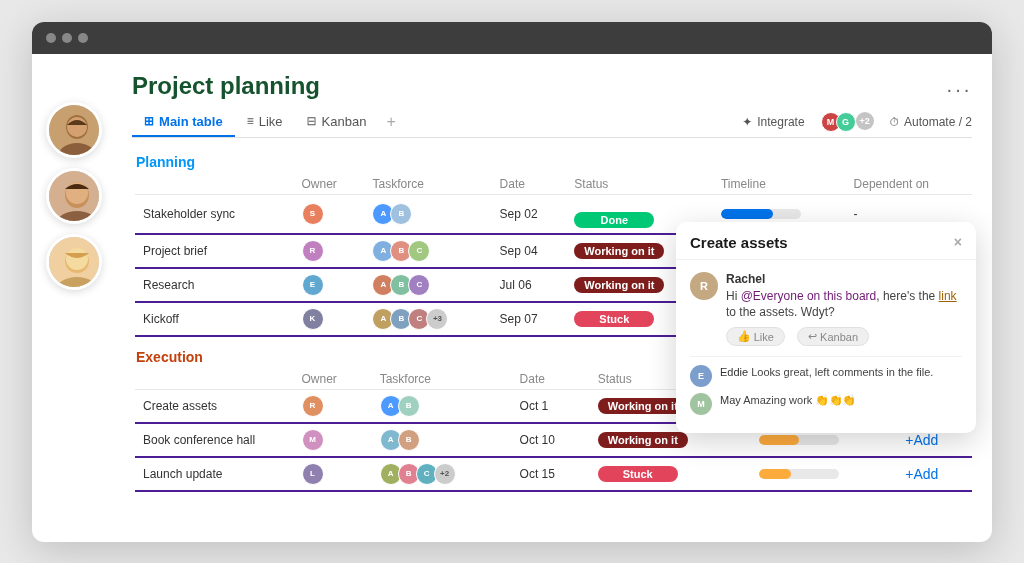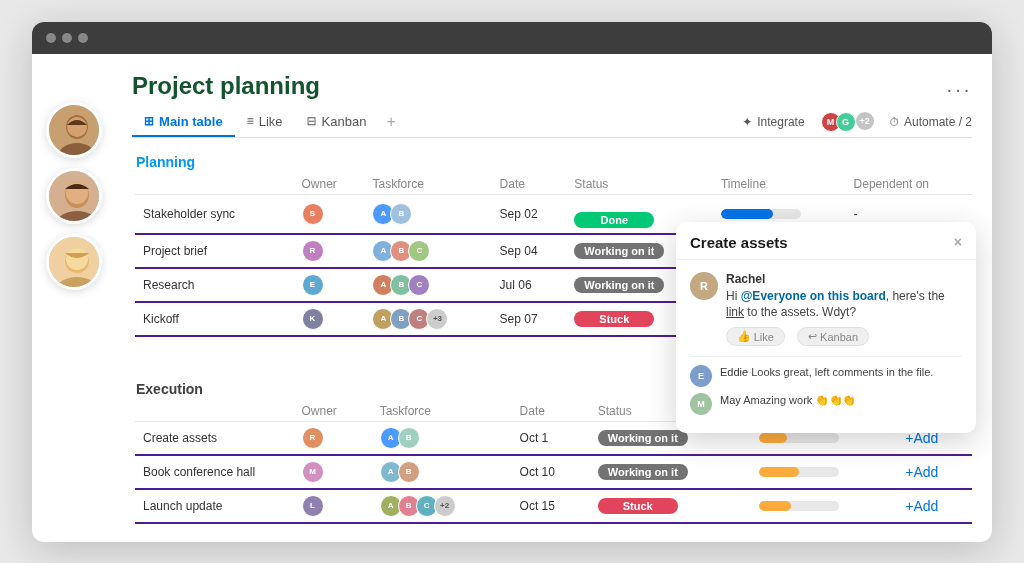--- a/index.html
+++ b/index.html
@@ -157,21 +157,21 @@
     .table-area {
       overflow: hidden;
     }
     
     .section-header {
       font-size: 14px;
       font-weight: 700;
       padding: 6px 0 4px 4px;
     }
     .section-planning { color: #0096fb; }
-    .section-execution { color: #404040; margin-top: 32px; }
+    .section-execution { color: #c2410c; }
     
     .data-table {
       width: 100%;
       border-collapse: collapse;
       font-size: 12px;
     }
     .data-table th {
       text-align: left;
       color: #888;
       font-weight: 500;
@@ -196,21 +196,21 @@
       display: inline-block;
       padding: 2px 10px;
       border-radius: 12px;
       font-size: 11px;
       font-weight: 600;
       color: #fff;
       text-align: center;
       min-width: 80px;
     }
     .status-done { background: #00c875; margin-top: 12px; }
-    .status-working { background: #737373; }
+    .status-working { background: #7f1d1d; }
     .status-stuck { background: #e2445c; }
     .timeline-bar-wrap {
       width: 80px;
       height: 10px;
       background: #e8e8e8;
       border-radius: 5px;
       overflow: hidden;
       position: relative;
     }
     .timeline-bar {
@@ -302,21 +302,21 @@
       font-size: 12px;
       font-weight: 700;
       color: #333;
       margin-bottom: 2px;
     }
     .comment-text {
       font-size: 12px;
       color: #444;
       line-height: 1.4;
     }
-    .comment-link { color: #404040; text-decoration: underline; }
+    .comment-link { color: #a16207; text-decoration: underline; }
     .comment-actions {
       display: flex;
       gap: 12px;
       margin-top: 6px;
     }
     .comment-action-btn {
       font-size: 11px;
       color: #888;
       display: flex;
       align-items: center;
@@ -661,21 +661,21 @@
     <div class="popup-header">
       <span class="popup-title">Create assets</span>
       <span class="popup-close">×</span>
     </div>
     <div class="popup-body">
       <div class="comment-block">
         <div class="comment-av" style="background:#c4a882;">R</div>
         <div class="comment-content">
           <div class="comment-author">Rachel</div>
           <div class="comment-text">
-            Hi <span style="color:#0369a1;font-weight:bold;">@Everyone on this board</span>, here's the <span class="comment-link">link</span> to the assets. Wdyt?
+            Hi <span style="color:#701a75;">@Everyone on this board</span>, here's the <span class="comment-link">link</span> to the assets. Wdyt?
           </div>
           <div class="comment-actions">
             <button class="comment-action-btn">
               <span>👍</span>
               <span>Like</span>
             </button>
             <button class="comment-action-btn">
               <span>↩</span>
               <span>Kanban</span>
             </button>

